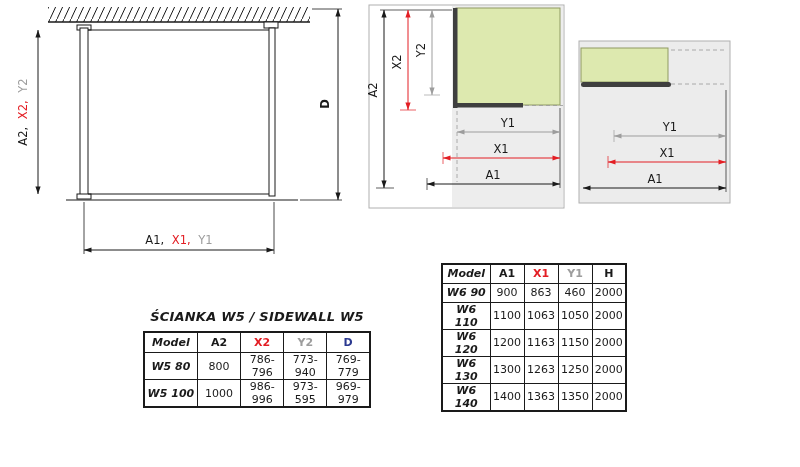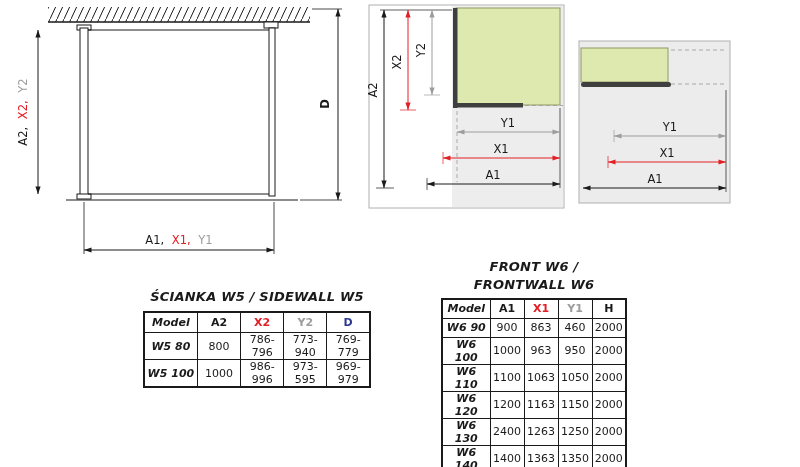--- a/index.html
+++ b/index.html
@@ -162,21 +162,21 @@
       <text x="89" y="117" text-anchor="middle" fill="#e31e24">X1</text>
     </g>
     <g>
       <line x1="5" y1="148" x2="148" y2="148" stroke="#1a1a1a" stroke-width="1"></line>
       <polygon points="5,148 12.5,145.4 12.5,150.6" fill="#1a1a1a"></polygon>
       <polygon points="148,148 140.5,145.4 140.5,150.6" fill="#1a1a1a"></polygon>
       <text x="77" y="143" text-anchor="middle">A1</text>
     </g>
   </svg>
 
-  <div class="abs" style="left:143px; top:288px; width:228px;">
+  <div class="abs" style="left:143px; top:308px; width:228px;">
     <div class="table-title">ŚCIANKA W5 / SIDEWALL W5</div>
     <table class="spec" id="tbl-w5" style="margin:5px auto 0;">
       <thead>
         <tr>
           <th class="model col-model">Model</th>
           <th>A2</th>
           <th class="c-red">X2</th>
           <th class="c-gray">Y2</th>
           <th class="c-blue">D</th>
         </tr>
@@ -194,66 +194,55 @@
           <td>1000</td>
           <td>986-996</td>
           <td>973-595</td>
           <td>969-979</td>
         </tr>
       </tbody>
     </table>
   </div>
 
   <div class="abs" style="left:441px; top:258px; width:186px;">
-    <div class="table-title">
-      <span>FRONT W6 /</span><br>
-      <span>FRONTWALL W6</span>
-    </div>
     <table class="spec" id="tbl-w6" style="margin:5px auto 0;">
       <thead>
         <tr>
           <th class="model col-model">Model</th>
           <th>A1</th>
           <th class="c-red">X1</th>
           <th class="c-gray">Y1</th>
           <th>H</th>
         </tr>
       </thead>
       <tbody>
         <tr>
           <td class="model col-model">W6 90</td>
           <td>900</td>
           <td>863</td>
           <td>460</td>
           <td>2000</td>
         </tr>
         <tr>
-          <td class="model col-model">W6 100</td>
-          <td>1000</td>
-          <td>963</td>
-          <td>950</td>
-          <td>2000</td>
-        </tr>
-        <tr>
           <td class="model col-model">W6 110</td>
           <td>1100</td>
           <td>1063</td>
           <td>1050</td>
           <td>2000</td>
         </tr>
         <tr>
           <td class="model col-model">W6 120</td>
           <td>1200</td>
           <td>1163</td>
           <td>1150</td>
           <td>2000</td>
         </tr>
         <tr>
           <td class="model col-model">W6 130</td>
-          <td>2400</td>
+          <td>1300</td>
           <td>1263</td>
           <td>1250</td>
           <td>2000</td>
         </tr>
         <tr>
           <td class="model col-model">W6 140</td>
           <td>1400</td>
           <td>1363</td>
           <td>1350</td>
           <td>2000</td>

